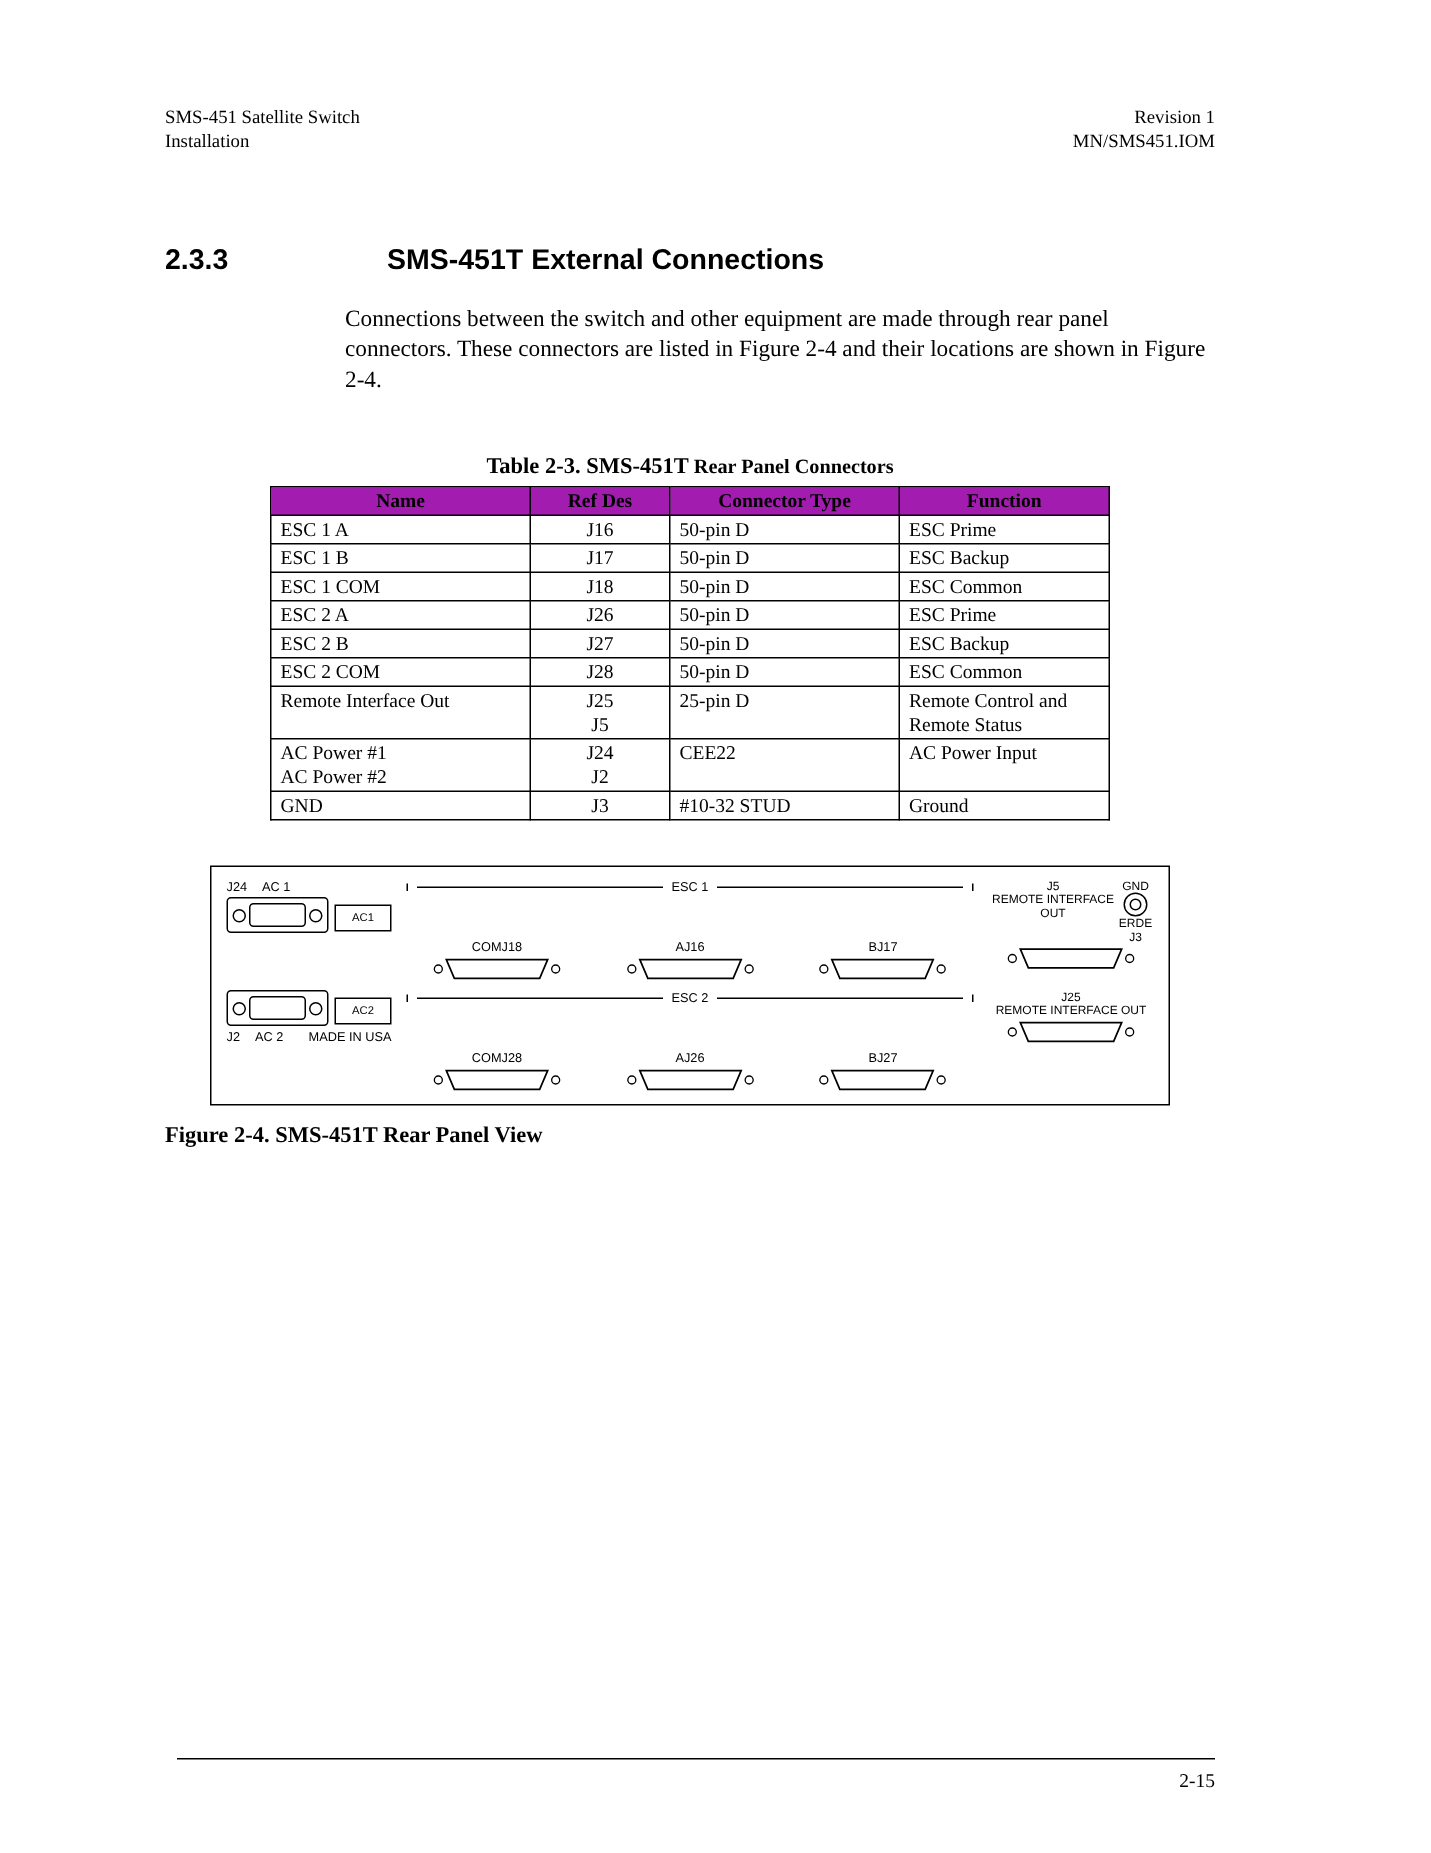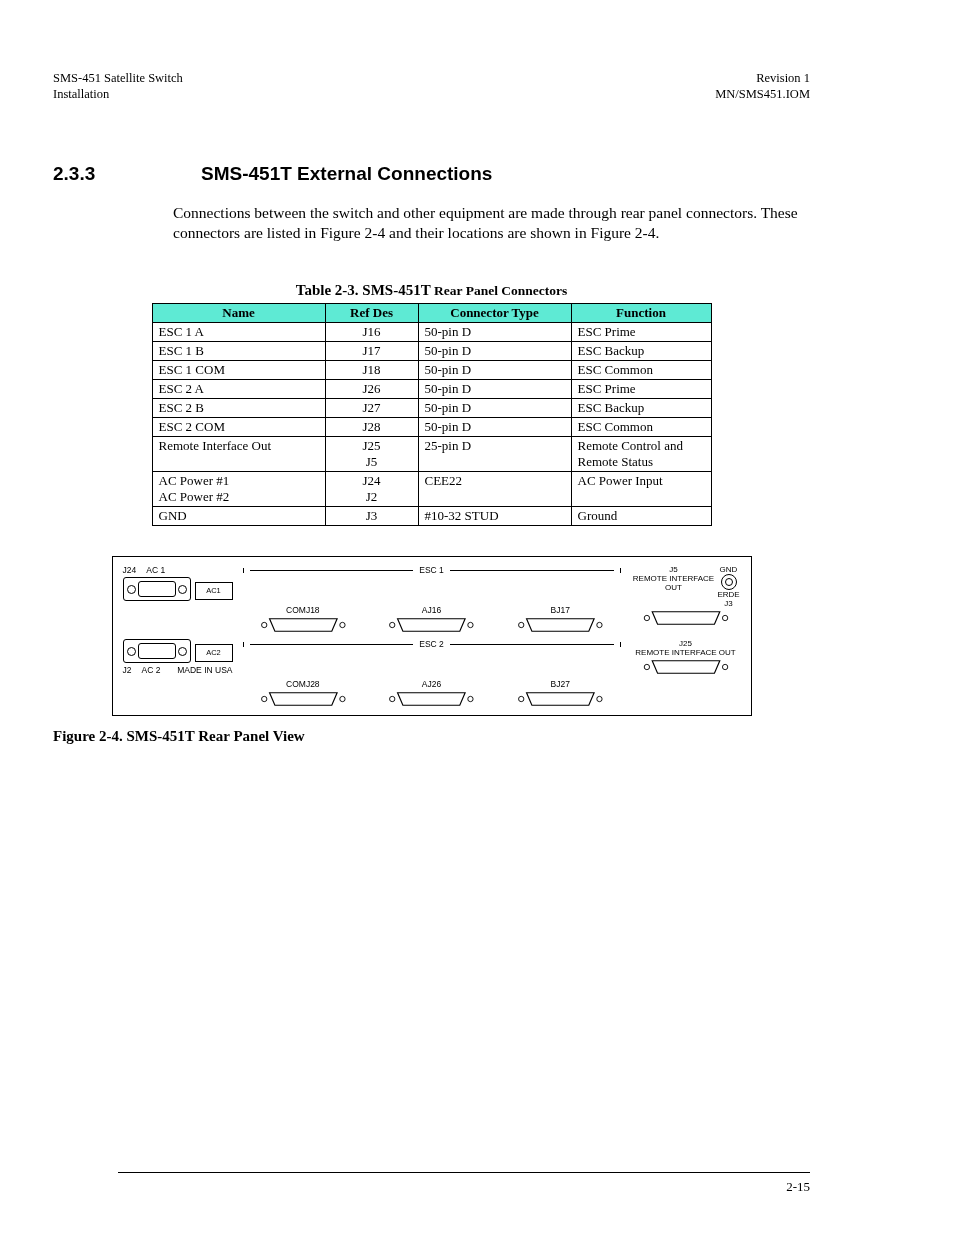--- a/index.html
+++ b/index.html
@@ -7,21 +7,21 @@
     padding: 0;
     font-family: "Times New Roman", Times, serif;
     font-size: 15px;
     color: #000;
     background: #fff;
   }
   .page {
     width: 920px;
     height: 1235px;
     box-sizing: border-box;
-    padding: 70px 110px 40px 53px;
+    padding: 70px 110px 40px 110px;
     position: relative;
   }
   .header {
     display: flex;
     justify-content: space-between;
     font-size: 12.5px;
     line-height: 1.3;
     margin-bottom: 60px;
   }
   .header-left, .header-right { white-space: pre-line; }
@@ -55,21 +55,21 @@
     font-size: 13px;
   }
   table.conn th, table.conn td {
     border: 1px solid #000;
     padding: 1px 6px;
     vertical-align: top;
   }
   table.conn th {
     font-weight: bold;
     text-align: center;
-    background: #5eead4;
+    background: #a21caf;
   }
   table.conn td.c { text-align: center; }
   .figure-box {
     width: 640px;
     margin: 30px auto 0 auto;
     border: 1.5px solid #000;
     padding: 8px 10px 8px 10px;
     font-family: Arial, Helvetica, sans-serif;
     font-size: 8.5px;
     box-sizing: border-box;

